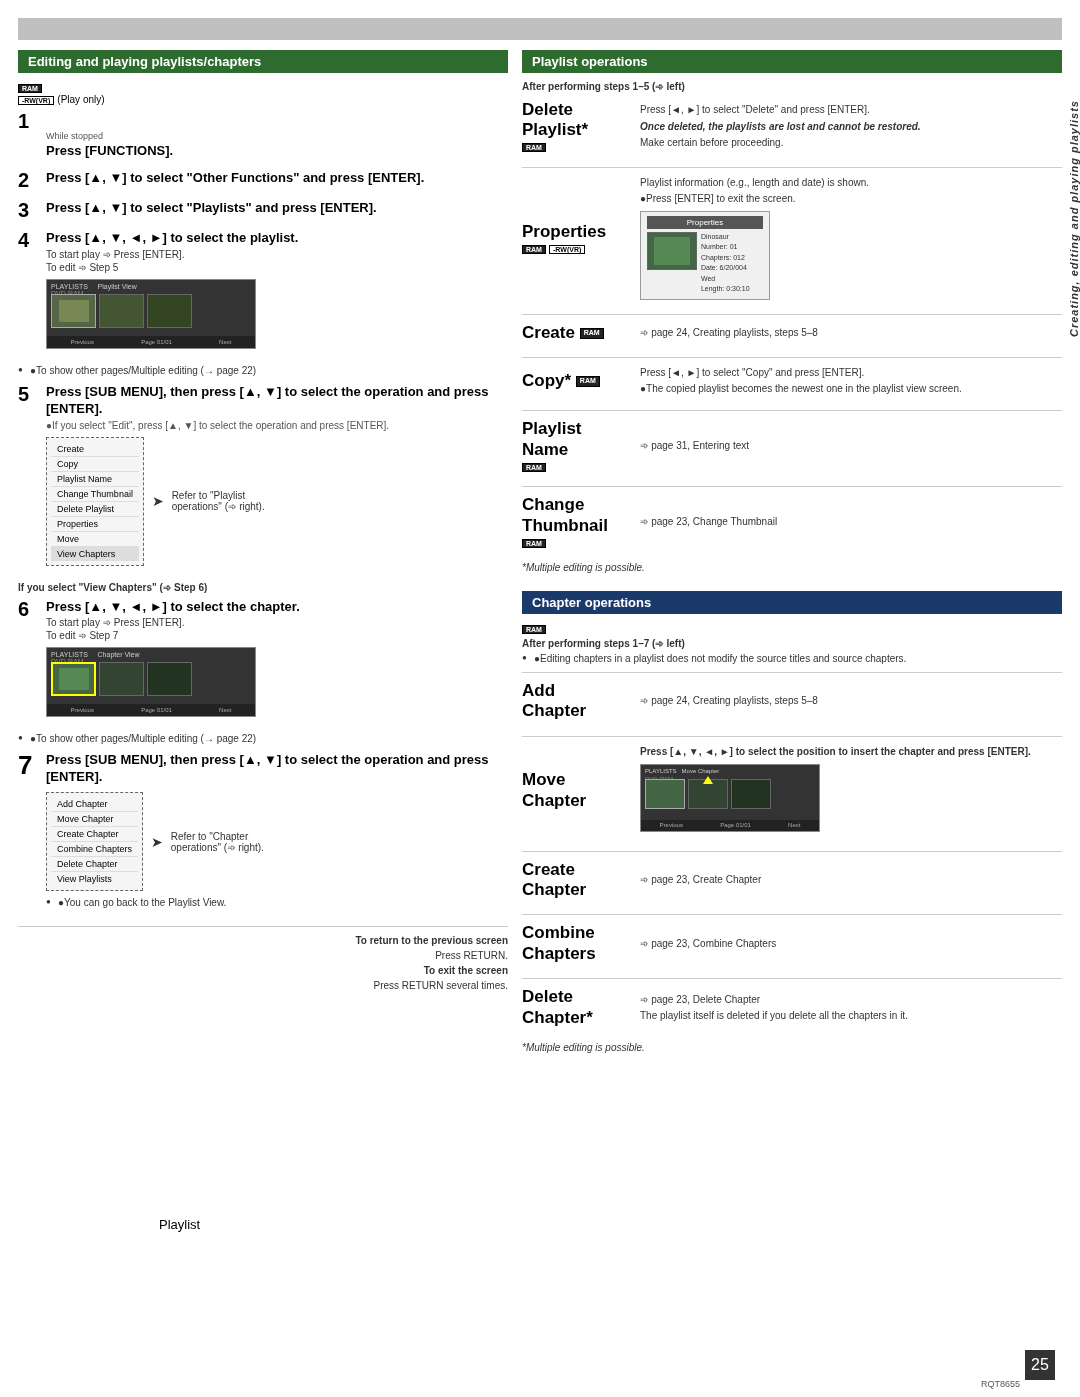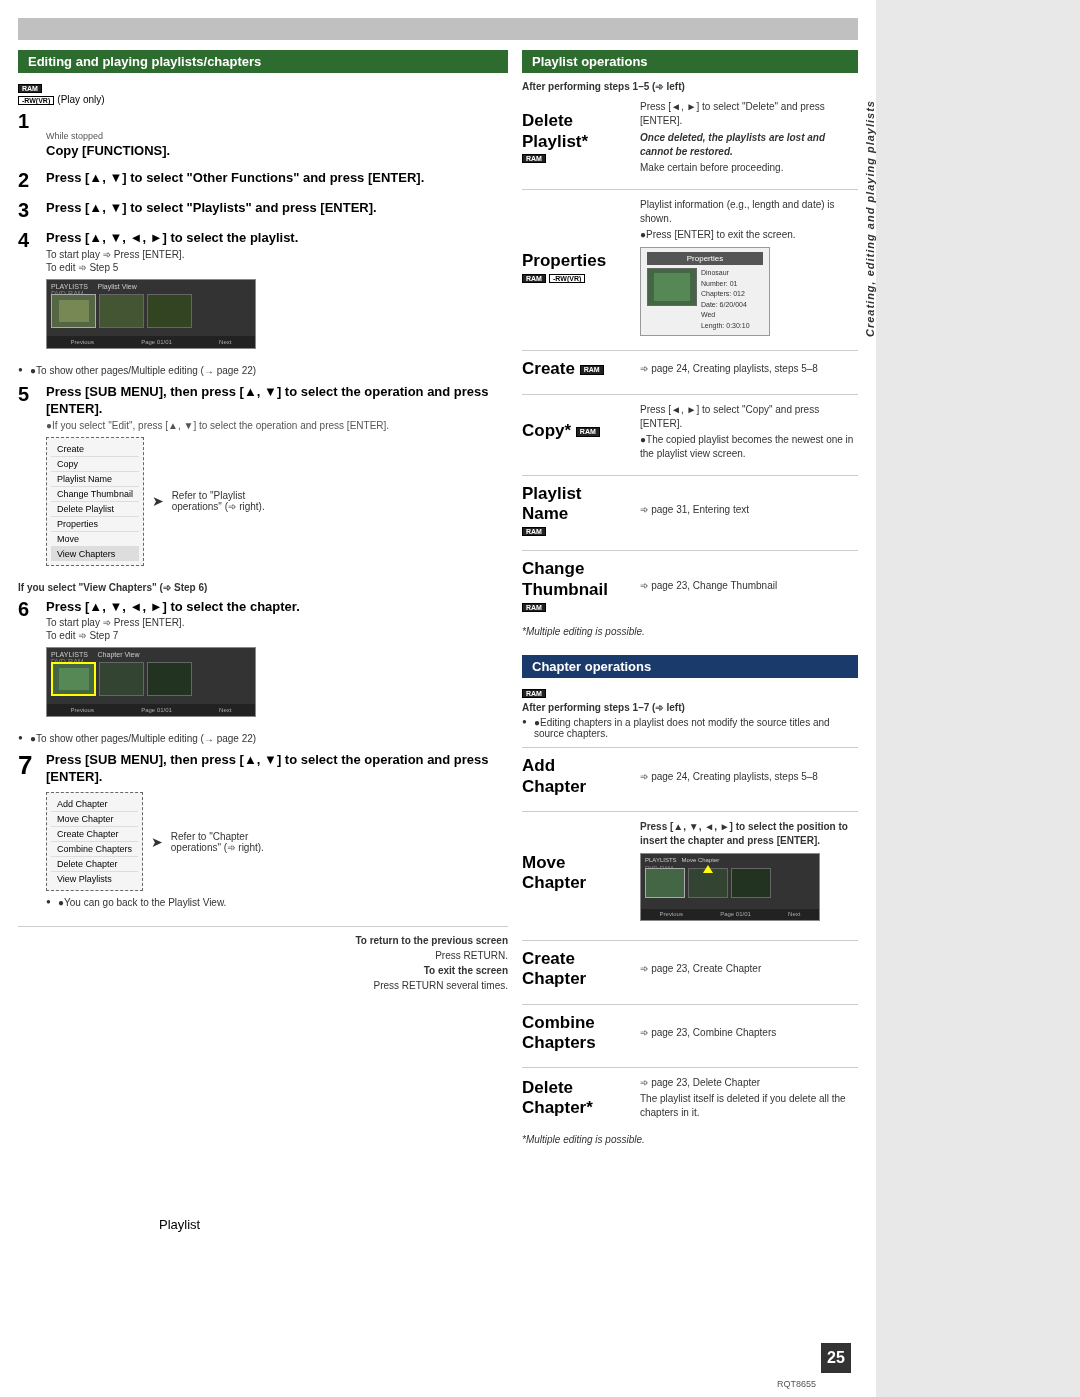--- a/index.html
+++ b/index.html
@@ -7,21 +7,21 @@
       width: 1080px;
       min-height: 1397px;
       background: #e8e8e8;
       font-family: Arial, Helvetica, sans-serif;
       font-size: 11px;
       color: #000;
       position: relative;
     }
 
     .page-container {
-      width: 876px;
+      width: 1080px;
       min-height: 1397px;
       background: #fff;
       padding: 18px 18px 30px 18px;
       position: relative;
     }
 
     
     .top-bar {
       width: 100%;
       height: 22px;
@@ -231,24 +231,24 @@
     }
 
     
     .chapter-ops {
       margin-top: 18px;
     }
 
     
     .page-number {
       position: absolute;
-      bottom: 24px;
+      bottom: 17px;
       right: 25px;
       font-size: 16px;
-      font-weight: bold;
+      font-weight: normal;
       background: #333;
       color: #fff;
       width: 30px;
       height: 30px;
       display: flex;
       align-items: center;
       justify-content: center;
     }
 
     
@@ -334,21 +334,21 @@
         <span class="ram-badge">RAM</span>
         <br>
         <span class="rwvr-badge">-RW(VR)</span>
         <span style="font-size:10px;">(Play only)</span>
       </div>
 
       <div class="step">
         <div class="step-number">1</div>
         <div class="step-content">
           <span class="step-label">While stopped</span>
-          <div class="step-text">Copy [FUNCTIONS].</div>
+          <div class="step-text">Press [FUNCTIONS].</div>
         </div>
       </div>
 
       <div class="step">
         <div class="step-number">2</div>
         <div class="step-content">
           <div class="step-text">Press [▲, ▼] to select "Other Functions" and press [ENTER].</div>
         </div>
       </div>
 

